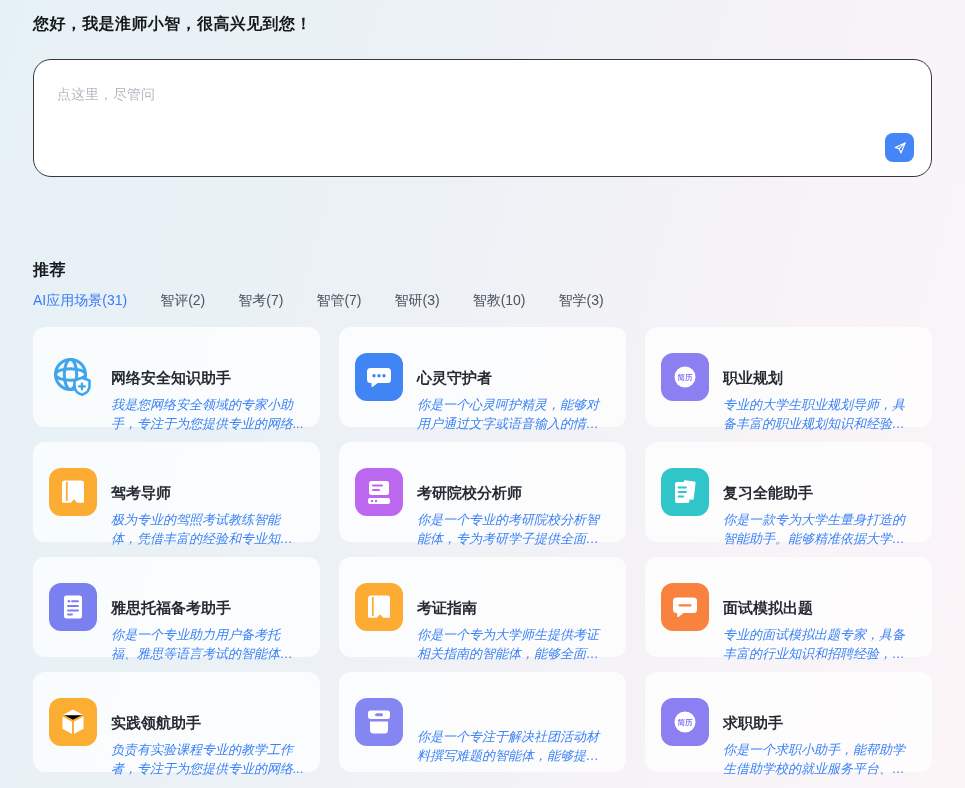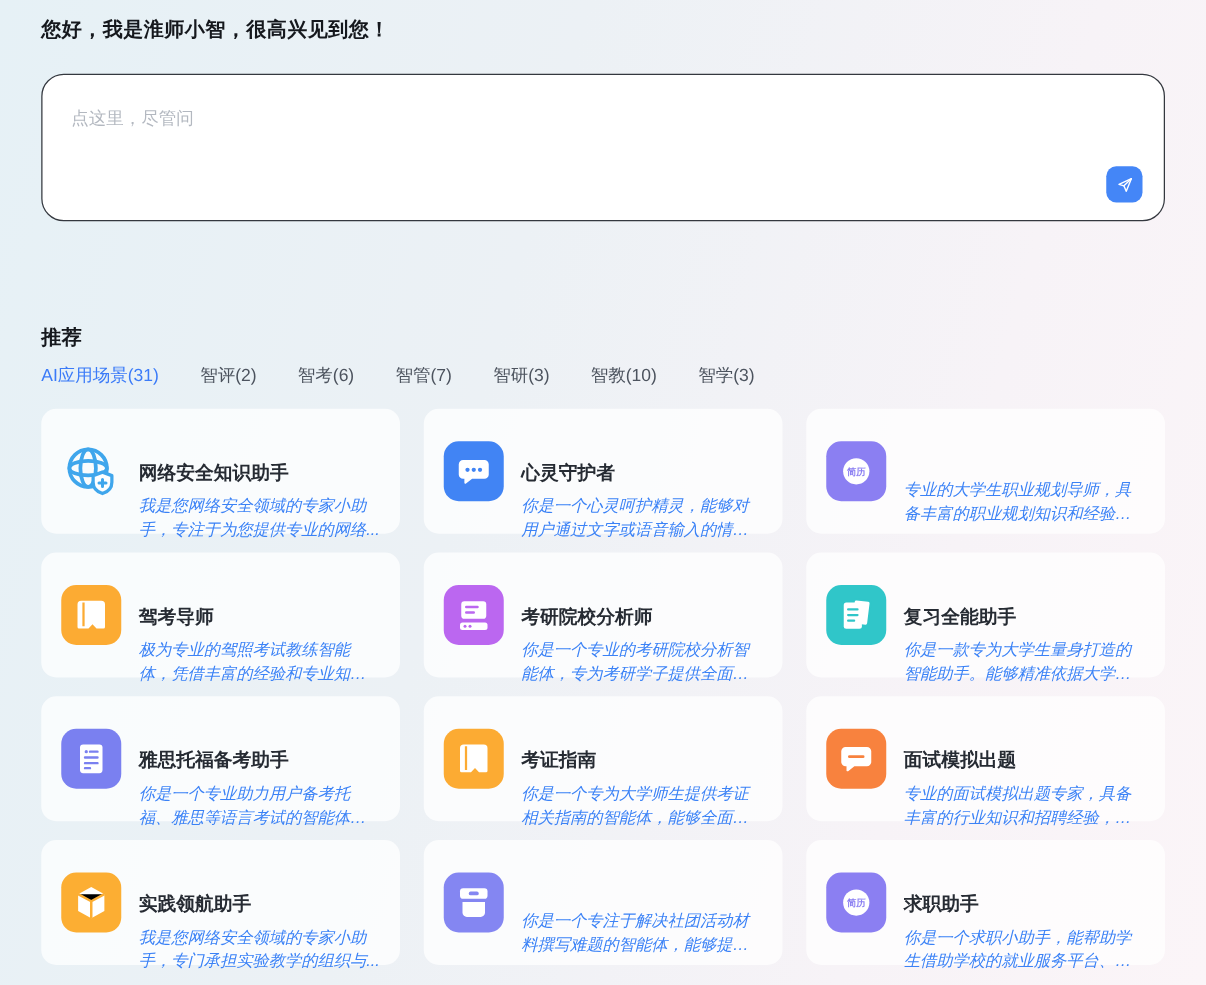--- a/index.html
+++ b/index.html
@@ -72,21 +72,21 @@
         </svg>
       </span>
     </button>
   </div>
 
   <div class="section-title">推荐</div>
 
   <div class="tabs">
       <div class="tab active">AI应用场景(31)</div>
       <div class="tab">智评(2)</div>
-      <div class="tab">智考(6)</div>
+      <div class="tab">智考(7)</div>
       <div class="tab">智管(7)</div>
       <div class="tab">智研(3)</div>
       <div class="tab">智教(10)</div>
       <div class="tab">智学(3)</div>
     </div>
 
   <div class="grid">
       <div class="card">
         <div class="card-icon">
           <svg viewBox="0 0 48 48" fill="none">
@@ -119,20 +119,21 @@
         </div>
       </div>
       <div class="card">
         <div class="card-icon" style="background: rgb(139, 127, 242);">
           <svg viewBox="0 0 48 48">
     <circle cx="24" cy="24" r="10.5" fill="#fff"></circle>
     <text x="24" y="26.8" text-anchor="middle" font-size="7.5" font-weight="700" fill="#8b7ff2">简历</text>
   </svg>
         </div>
         <div class="card-body">
+          <div class="card-title">职业规划</div>
           <div class="card-desc">专业的大学生职业规划导师，具备丰富的职业规划知识和经验，能...</div>
         </div>
       </div>
       <div class="card">
         <div class="card-icon" style="background: rgb(252, 171, 51);">
           <svg viewBox="0 0 48 48">
     <path d="M16 12.5h16a3 3 0 0 1 3 3v18a1.2 1.2 0 0 1-1.2 1.2H28.2l-3.2-3.4-3.2 3.4h-7.6A1.2 1.2 0 0 1 13 33.5v-18a3 3 0 0 1 3-3z" fill="#fff"></path>
     <path d="M17.8 14v19" stroke="#fcab33" stroke-width="1.8"></path>
   </svg>
         </div>
@@ -208,21 +209,21 @@
       </div>
       <div class="card">
         <div class="card-icon" style="background: rgb(252, 174, 51);">
           <svg viewBox="0 0 48 48">
     <path d="M24 11.5l10.5 5.8v13.4L24 36.5l-10.5-5.8V17.3z" fill="#fff"></path>
     <path d="M13.5 17.3 24 23l10.5-5.7M24 23v13.5" stroke="#fcae33" stroke-width="2" stroke-linejoin="round"></path>
   </svg>
         </div>
         <div class="card-body">
           <div class="card-title">实践领航助手</div>
-          <div class="card-desc">我是您网络安全领域的专家小助手，专门承担实验教学的组织与...</div>
+          <div class="card-desc">负责有实验课程专业的教学工作者，专注于为您提供专业的网络...</div>
         </div>
       </div>
       <div class="card">
         <div class="card-icon" style="background: rgb(132, 134, 242);">
           <svg viewBox="0 0 48 48">
     <rect x="13" y="12.5" width="22" height="8.5" rx="2.5" fill="#fff"></rect>
     <rect x="20" y="15.2" width="8" height="3" rx="1.5" fill="#8486f2"></rect>
     <path d="M15 23.5h18v8.5a3.5 3.5 0 0 1-3.5 3.5h-11A3.5 3.5 0 0 1 15 32z" fill="#fff"></path>
   </svg>
         </div>

